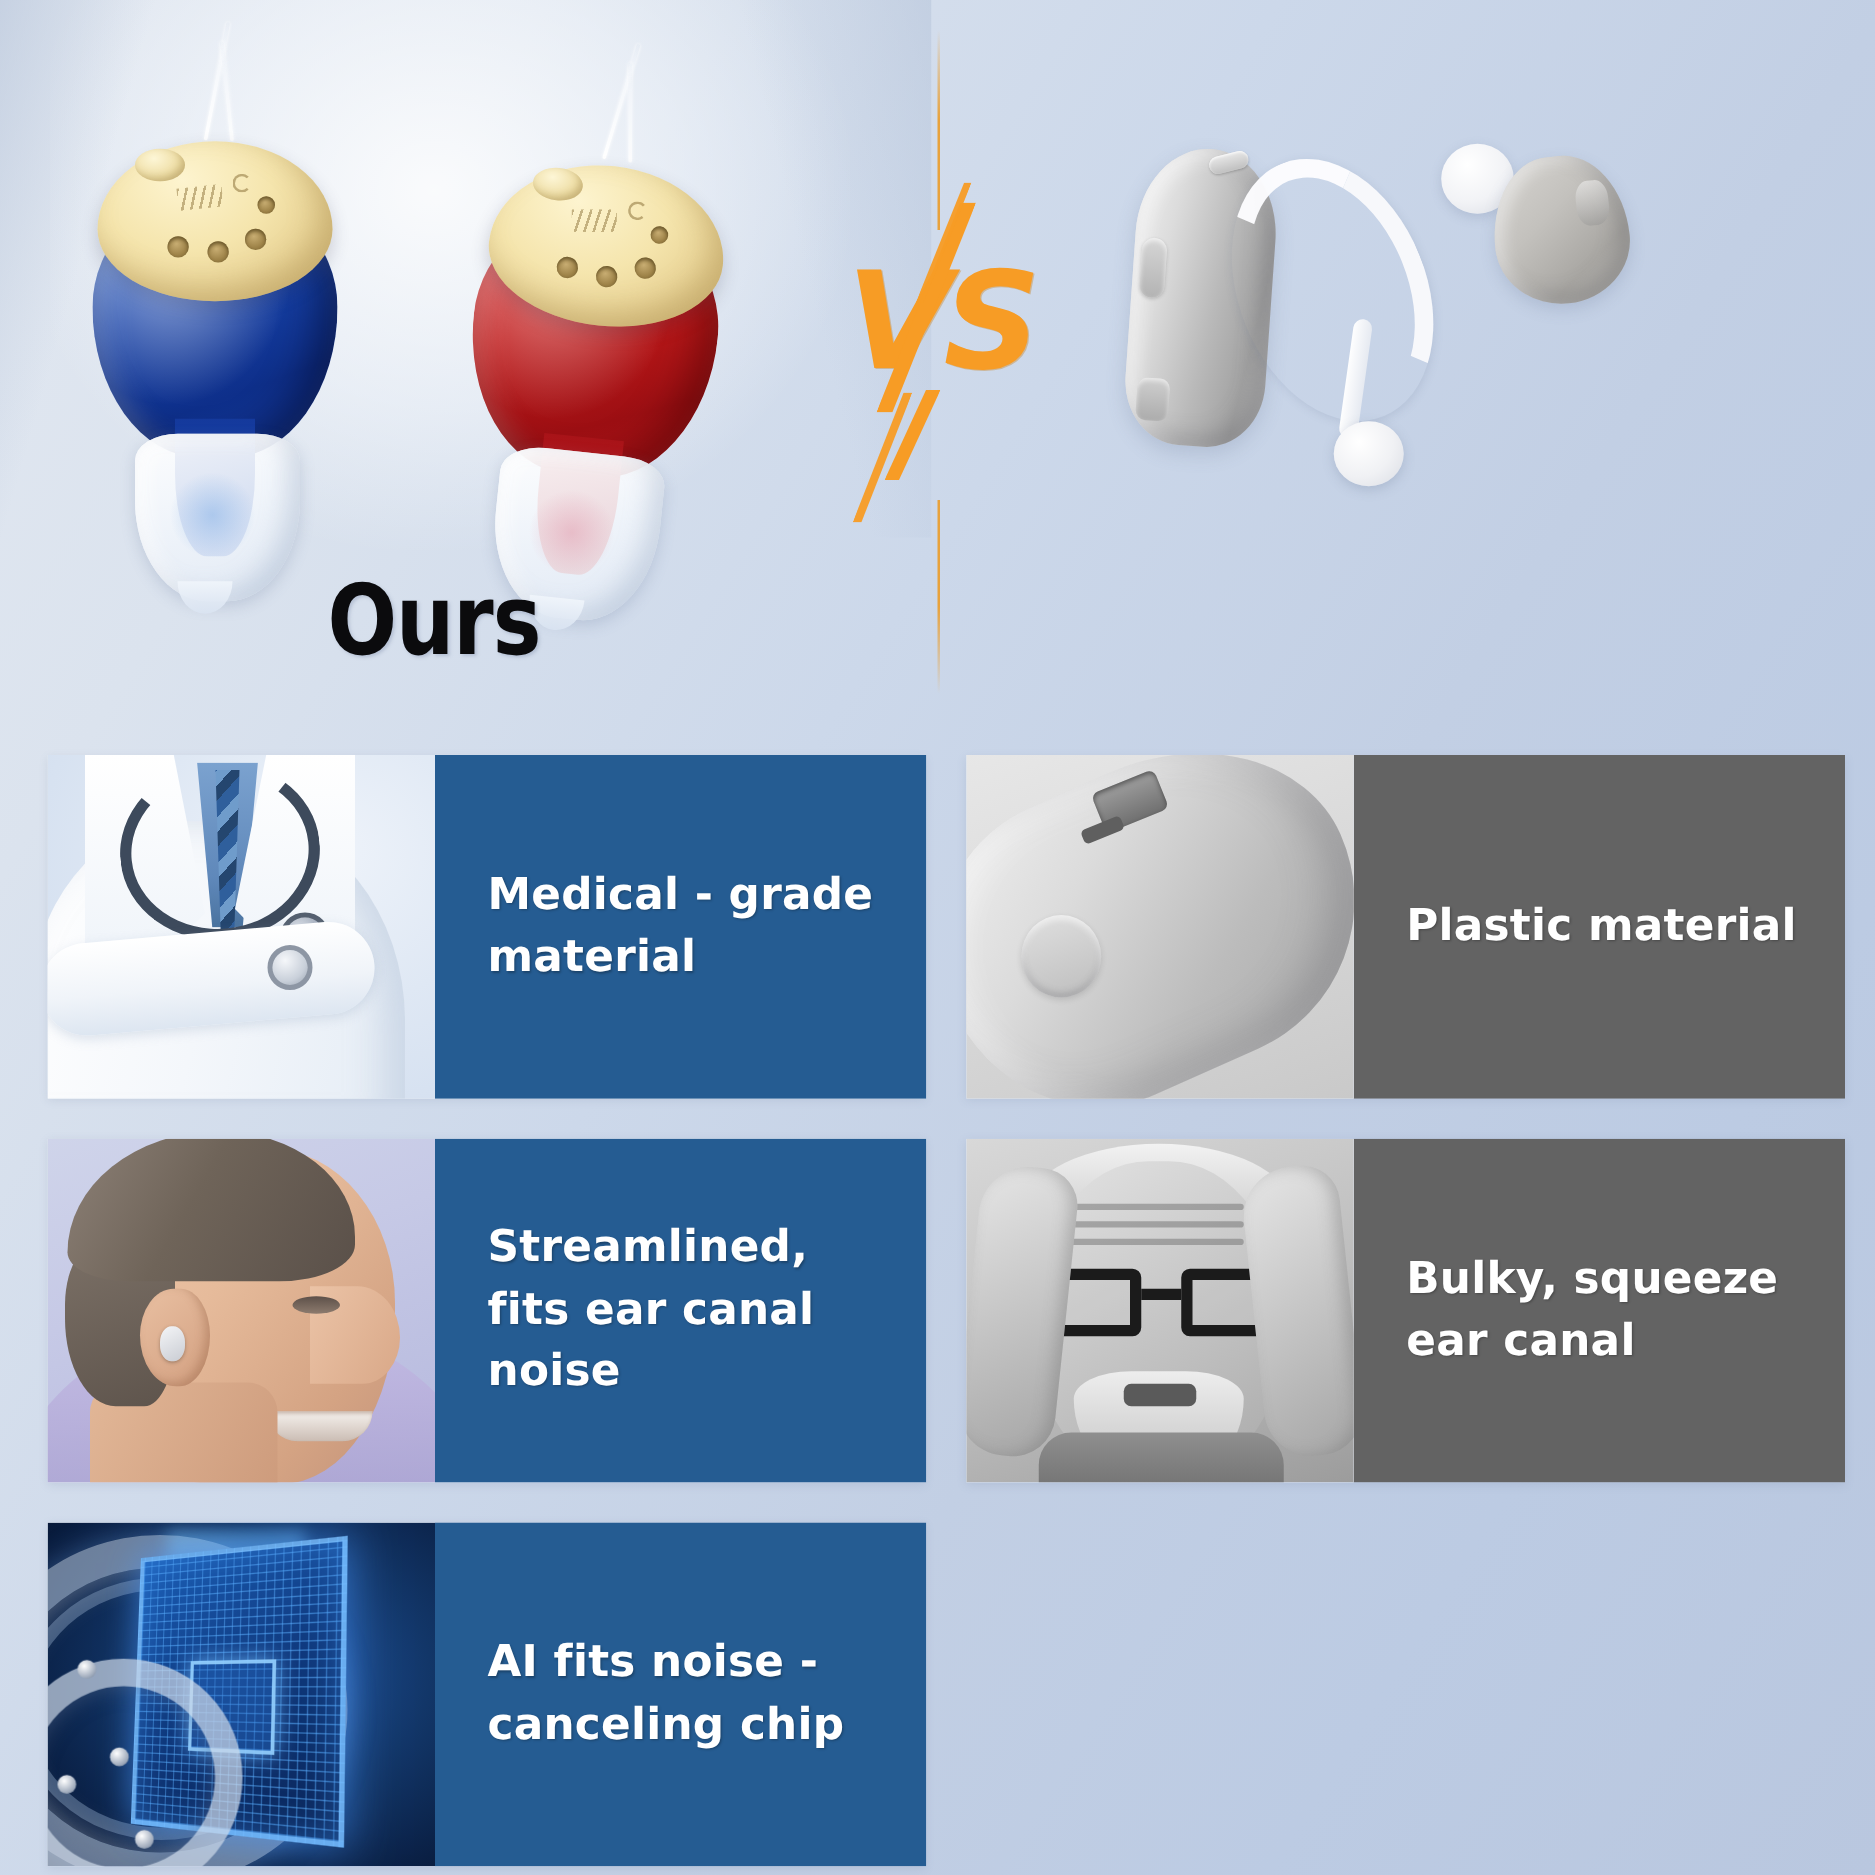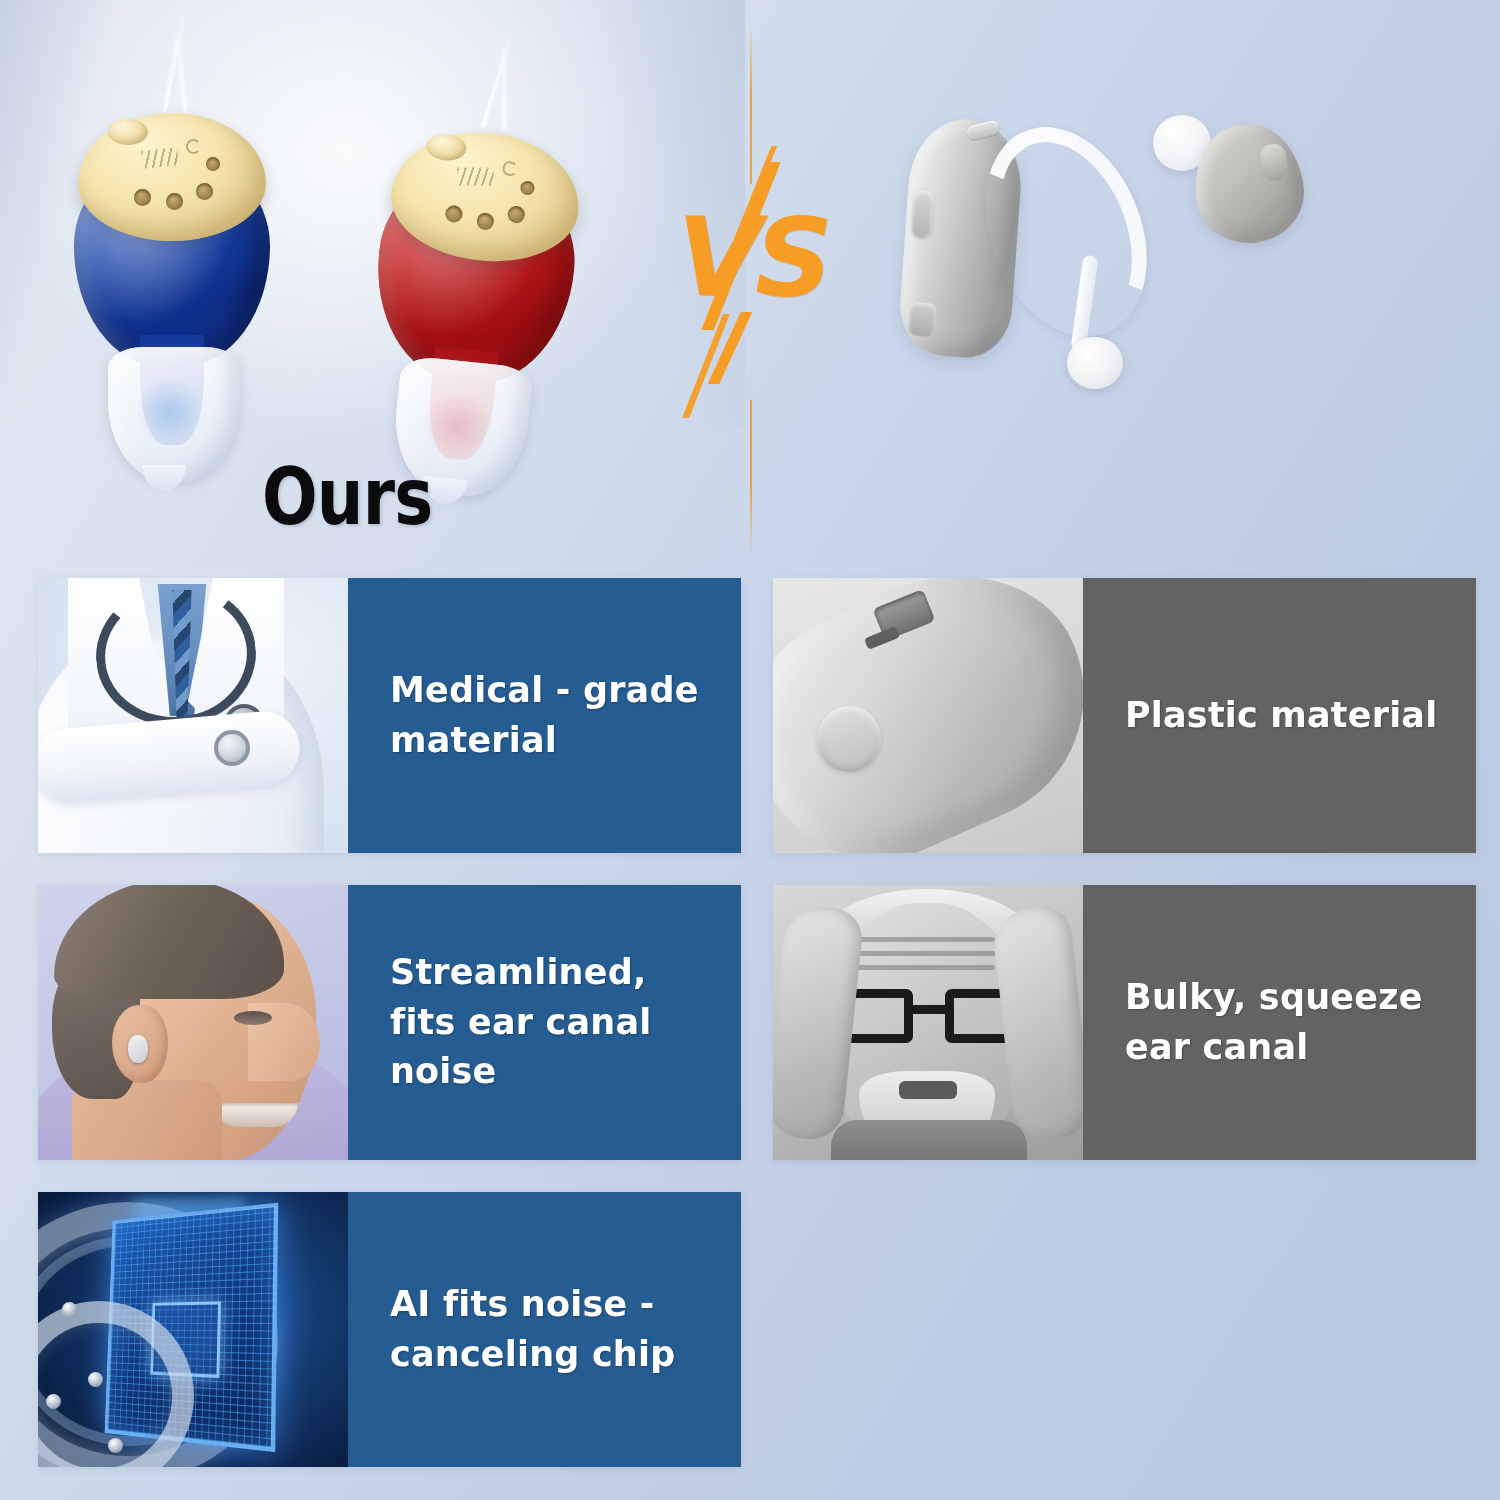--- a/index.html
+++ b/index.html
@@ -401,21 +401,21 @@
     letter-spacing: -1px;
     line-height: 1;
     transform: scaleX(0.84);
     text-shadow: 2px 2px 3px rgba(120,135,165,.35);
   }
   .caption-ours   { left: 262px;  transform-origin: left center; }
 
   
   .grid {
     position: absolute;
-    left: 38px; top: 578px;
+    left: 38px; top: 604px;
     width: 1420px; height: 875px;
     display: grid;
     grid-template-columns: 703px 703px;
     grid-template-rows: 275px 275px 275px;
     column-gap: 14px;
     row-gap: 25px;
     gap: 32px;
   }
 
   .card {

